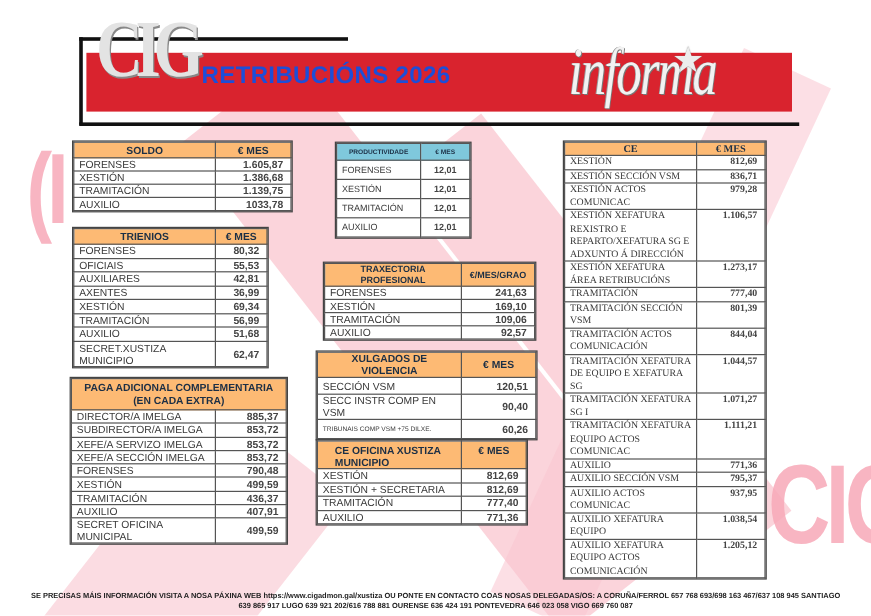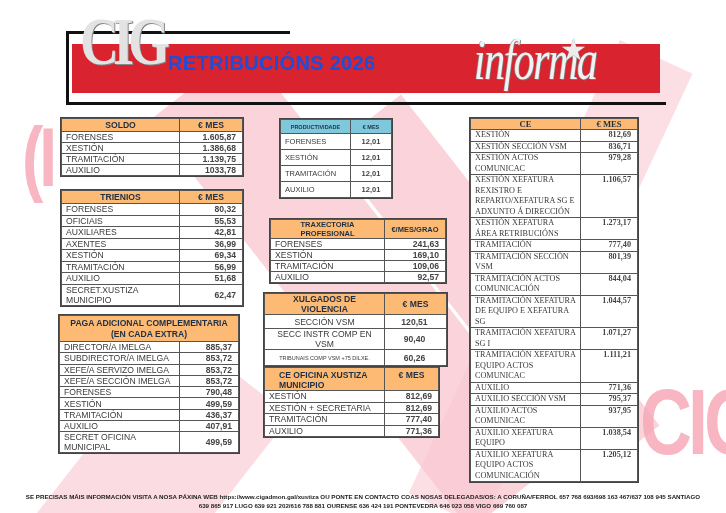--- a/index.html
+++ b/index.html
@@ -31,41 +31,41 @@
 
   
   table.sal { position: absolute; z-index: 3; border-collapse: collapse; background: #fff; font-size: 8.6px; color: #3a3a3a; }
   table.sal th { background: #fdba74; color: #1c2f45; font-weight: bold; border: 1px solid #555; height: 13px; padding: 0 4px; text-align: center; }
   table.sal td { border: 1px solid #555; padding: 0 4px; height: 11px; line-height: 10px; }
   table.sal td.v { text-align: right; font-weight: bold; color: #444; padding-right: 6px; }
   table.sal { outline: 1px solid #444; }
 
   #t-soldo { left: 61px; top: 118px; width: 182px; }
   #t-soldo td:first-child { width: 118px; }
-  #t-trienios { left: 61px; top: 190px; width: 182px; }
+  #t-trienios { left: 61px; top: 190px; width: 162px; }
   #t-trienios td { height: 11.5px; }
   #t-trienios td:first-child { width: 118px; }
   #t-paga { left: 59px; top: 315px; width: 180px; }
   #t-paga th { height: 26px; line-height: 11px; }
   #t-paga td { height: 11.3px; }
   #t-paga td:first-child { width: 120px; }
 
   #t-prod { left: 280px; top: 119px; width: 112px; }
   #t-prod th { font-size: 5.5px; height: 14px; background: #7fc8dc; }
   #t-prod td { height: 16px; font-size: 7.5px; }
   #t-prod td:first-child { width: 70px; }
   #t-prod td.v { text-align: center; padding-right: 4px; }
 
   #t-trax { left: 270px; top: 219px; width: 176px; }
   #t-trax th { font-size: 7.5px; }
   #t-trax td { height: 10.5px; }
   #t-trax td:first-child { width: 114px; }
 
   #t-xulg { left: 264px; top: 293px; width: 183px; }
-  #t-xulg td { height: 14px; text-align: center; }
+  #t-xulg td { height: 14px; }
   #t-xulg td:first-child { width: 120px; }
   #t-xulg td.small { font-size: 5.5px; height: 16px; }
 
   #t-ceof { left: 264px; top: 367px; width: 175px; }
   #t-ceof th { height: 22px; line-height: 10px; text-align: left; padding-left: 14px; vertical-align: top; padding-top: 2px; }
   #t-ceof th.vh { text-align: center; padding-left: 4px; }
   #t-ceof td { height: 11.5px; }
   #t-ceof td:first-child { width: 120px; }
 
   #t-ce { left: 470px; top: 118px; width: 168px; font-family: Liberation Serif, serif; }

